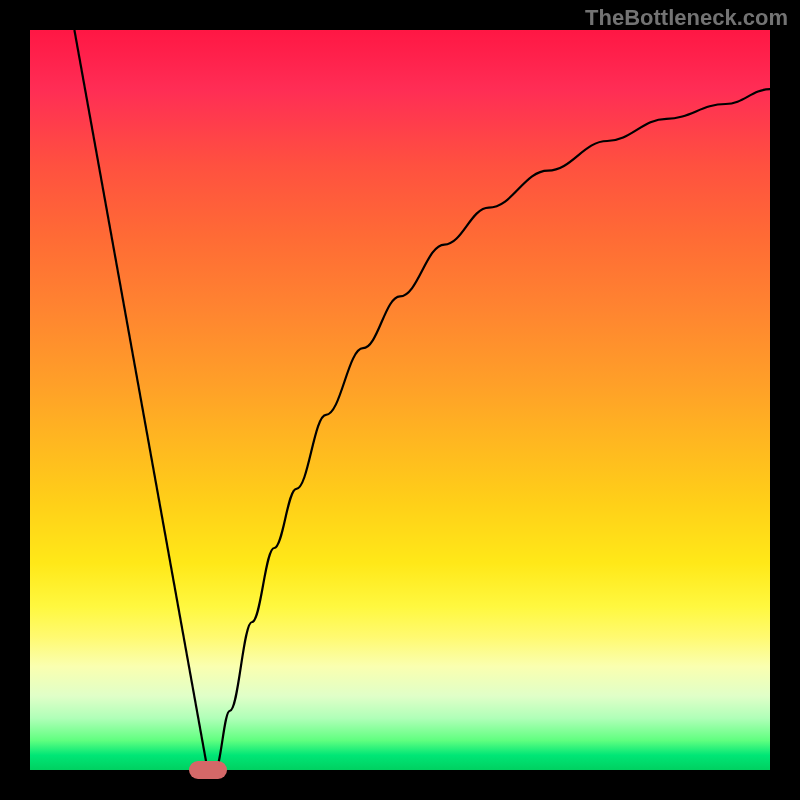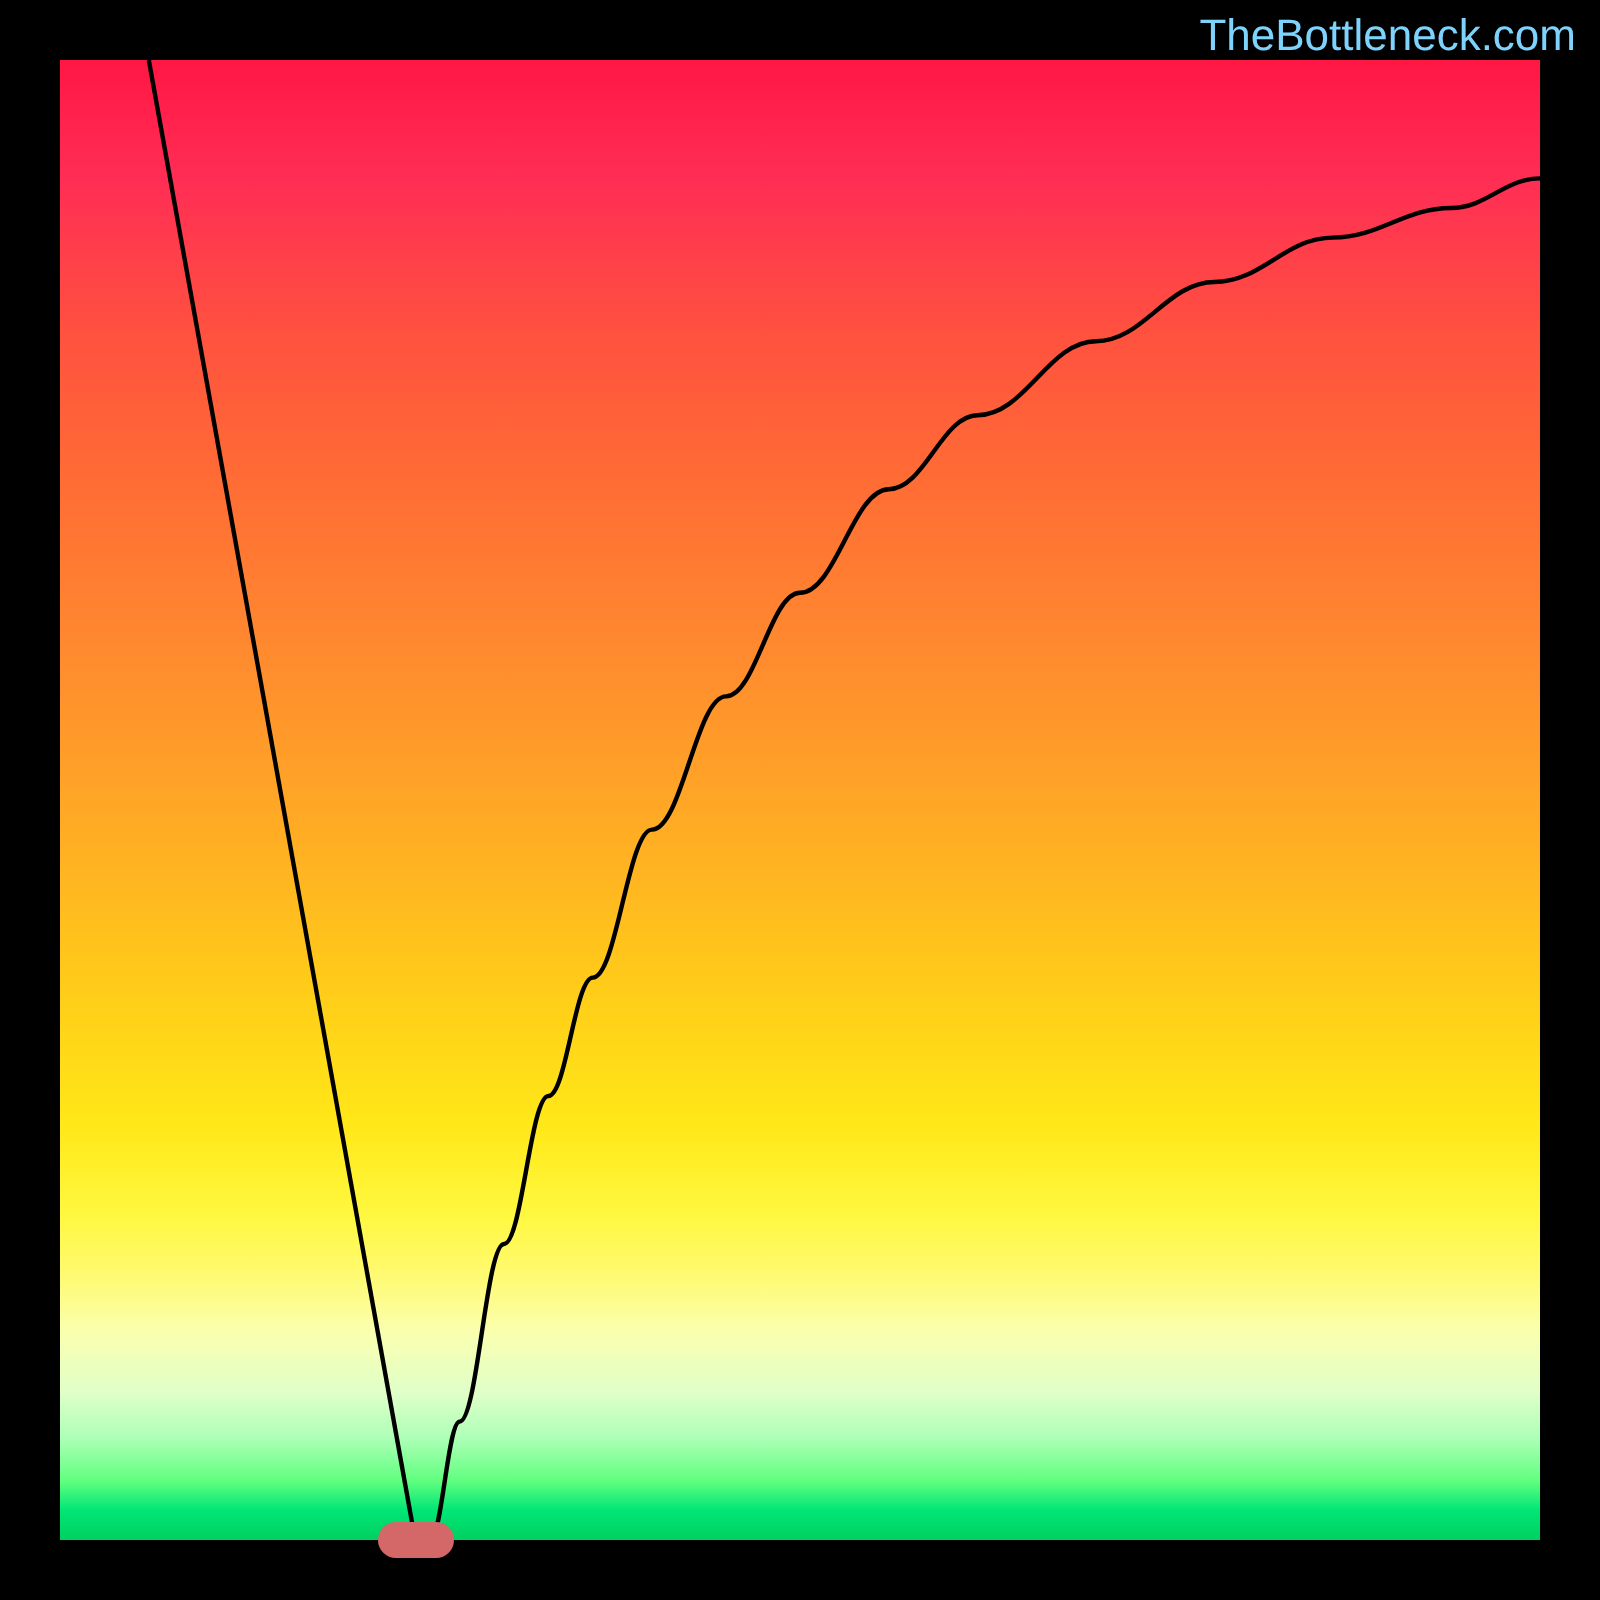--- a/index.html
+++ b/index.html
@@ -11,23 +11,23 @@
       width: 800px;
       height: 800px;
       background: #000;
       position: relative;
       font-family: Arial, sans-serif;
     }
     .watermark {
       position: absolute;
       top: 5px;
       right: 12px;
-      color: #7dd3fc;
+      color: #737373;
       font-size: 22px;
-      font-weight: 400;
+      font-weight: 700;
       z-index: 10;
     }
     .chart-area {
       position: absolute;
       left: 30px;
       top: 30px;
       width: 740px;
       height: 740px;
       background: linear-gradient(to bottom,
         #ff1744 0%,

